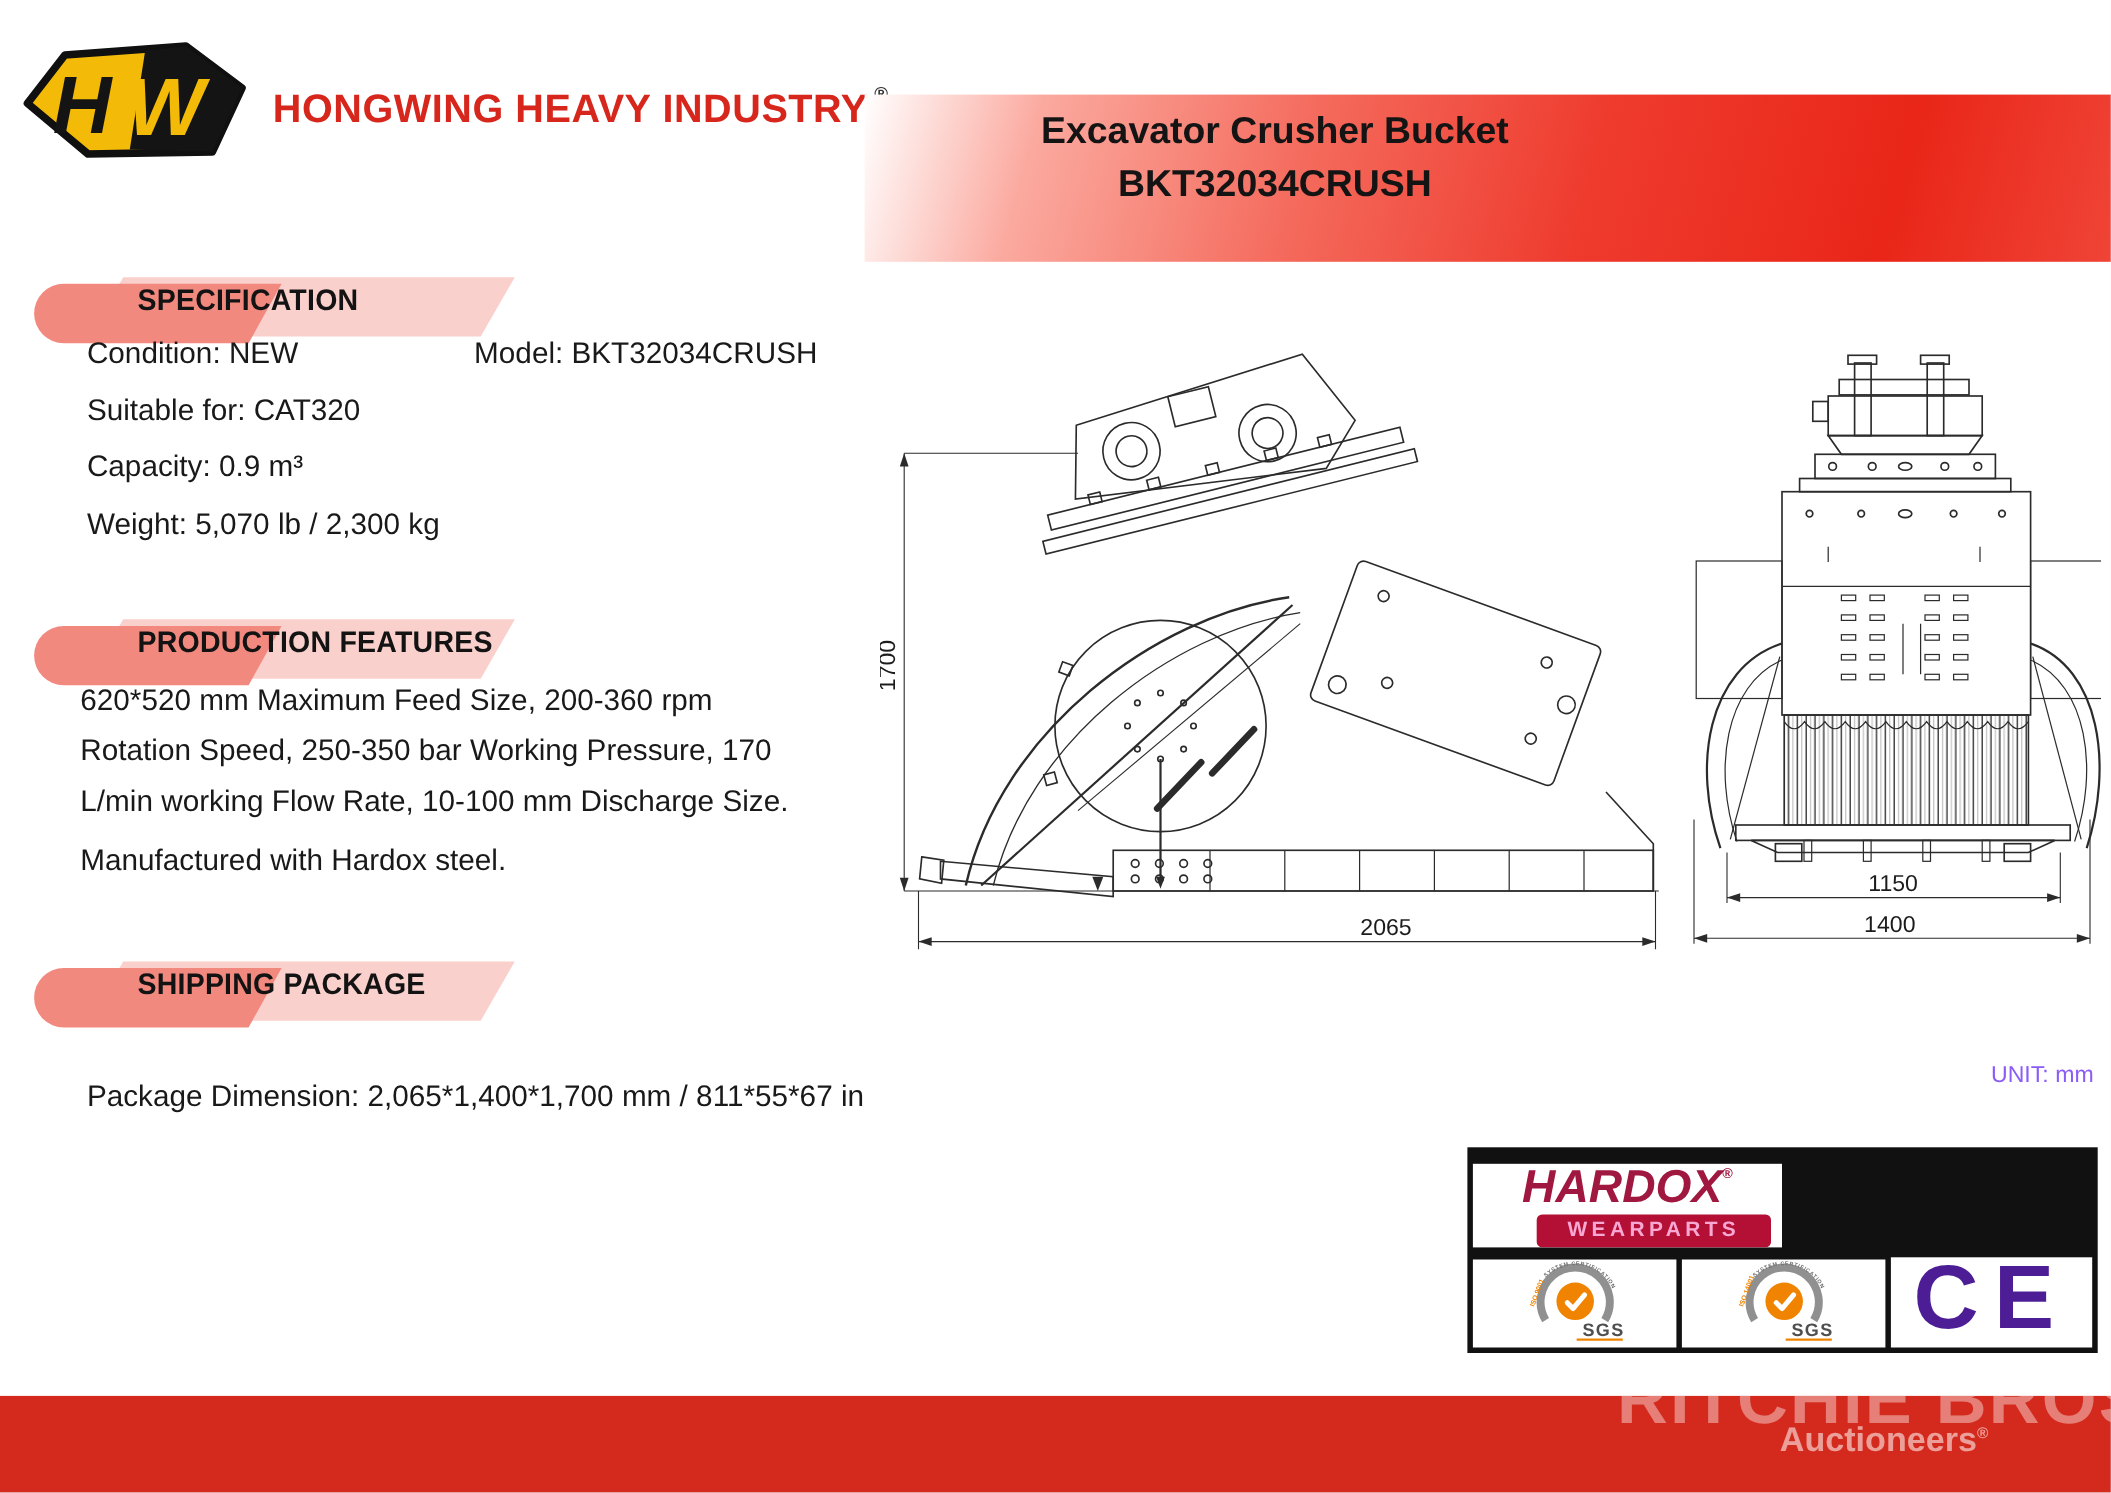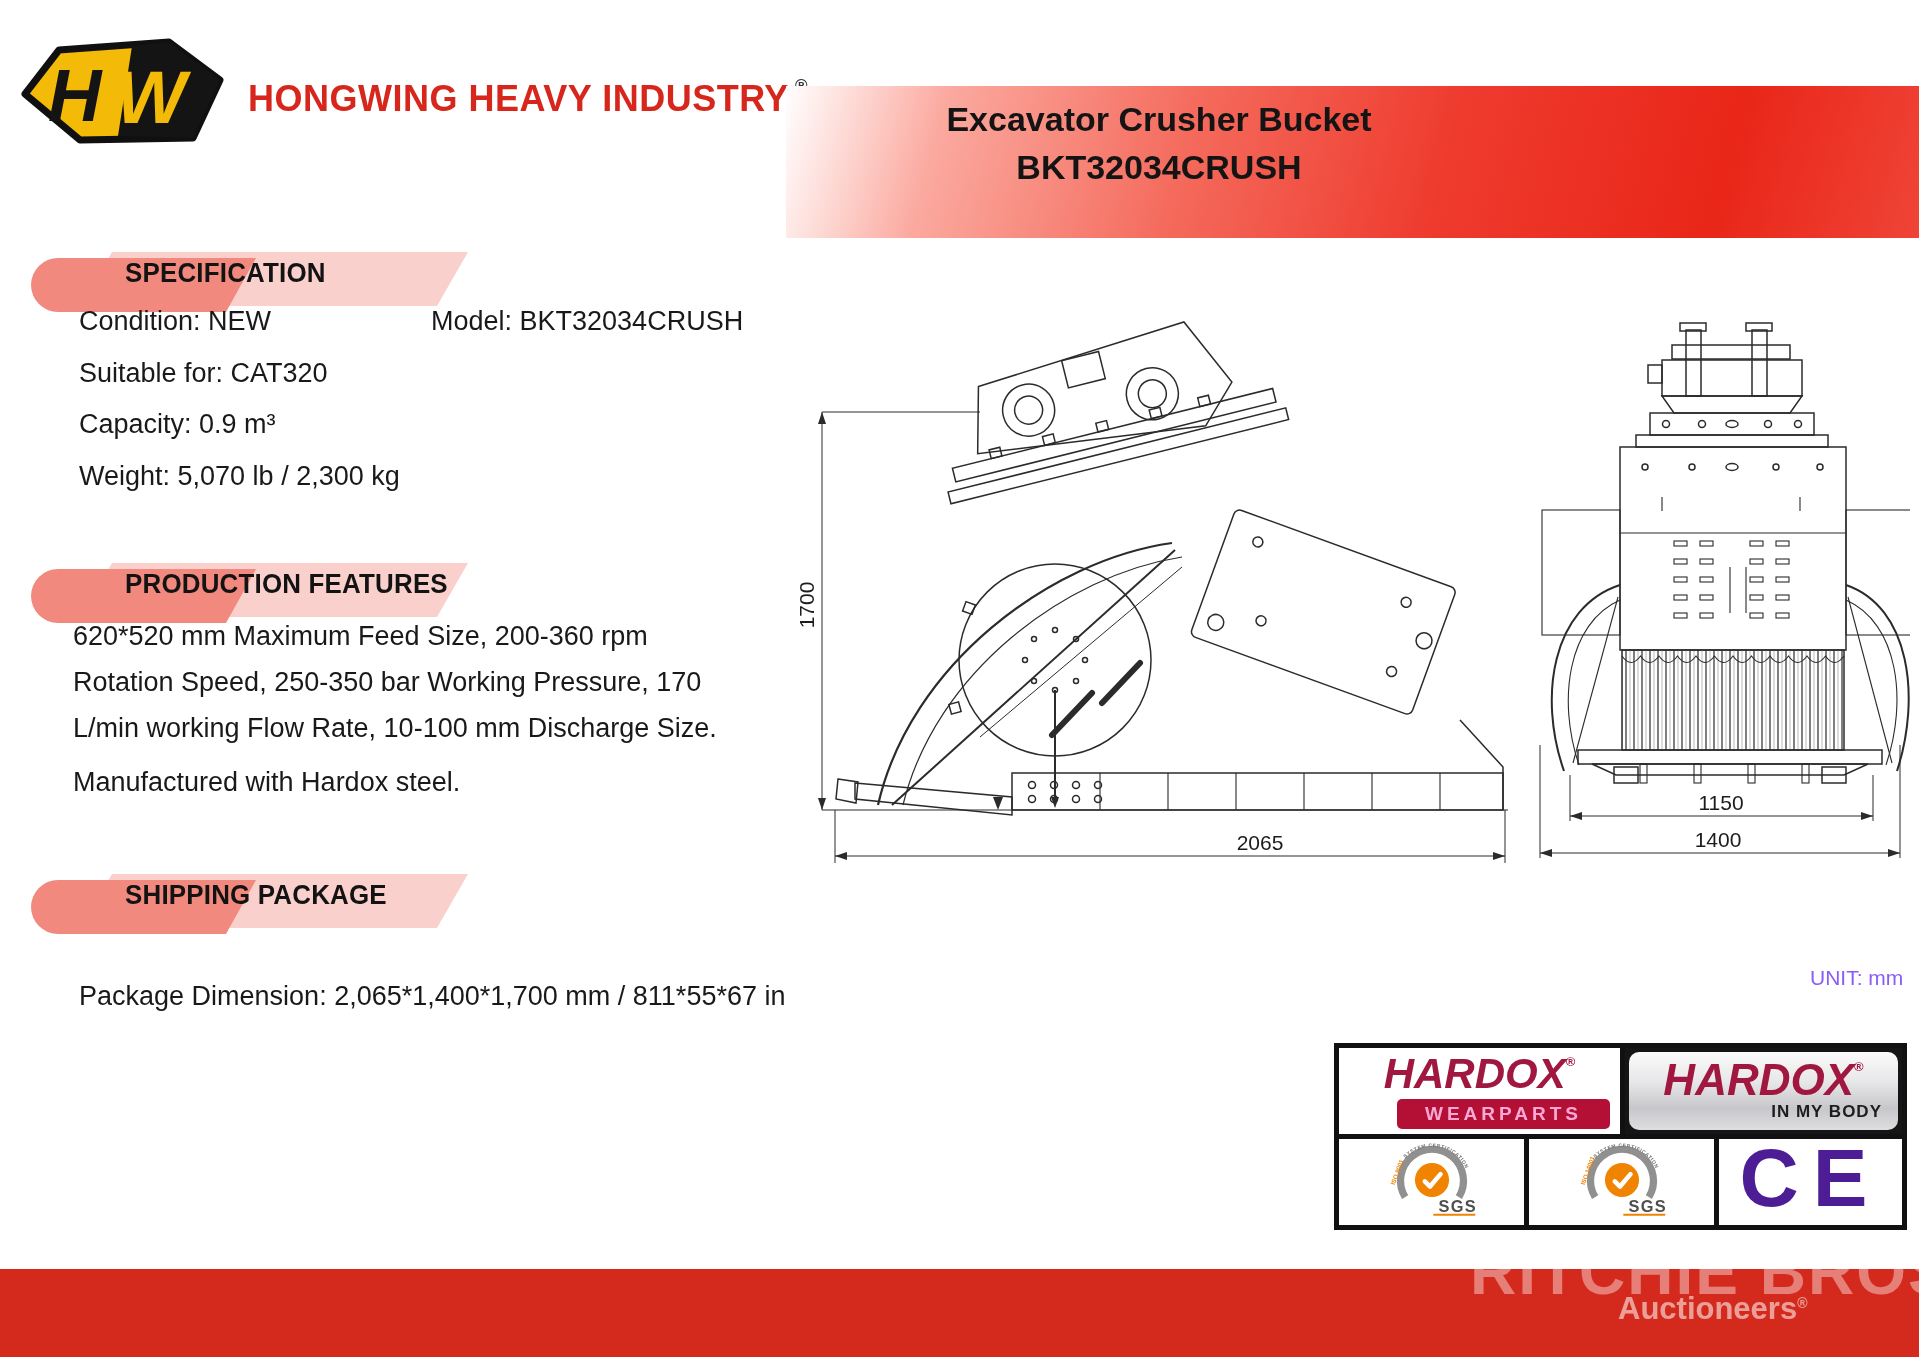--- a/index.html
+++ b/index.html
@@ -20,21 +20,21 @@
   
   .footer-bar{left:0;top:1269px;width:1919px;height:88px;background:#d42a1d;overflow:hidden;}
   .wm-main{position:absolute;left:370px;top:-34px;font-size:64px;font-weight:800;letter-spacing:2px;
            color:rgba(255,255,255,.40);white-space:nowrap;}
   .wm-sub{position:absolute;left:518px;top:22px;font-size:31px;font-weight:700;color:rgba(255,255,255,.55);}
   .wm-sub sup{font-size:14px;}
   .wm-wrap{position:absolute;left:1100px;top:0;width:819px;height:88px;overflow:hidden;}
   
   .certbox{left:1334px;top:1043px;width:573px;height:187px;background:#111;padding:5px;box-sizing:border-box;
            display:flex;flex-direction:column;gap:5px;}
-  .certrow{display:flex;gap:5px;flex:1;}
+  .certrow{display:flex;gap:5px;flex:1;align-items:flex-end;}
   .cell{background:#fff;position:relative;overflow:hidden;}
   .c-wearparts{width:281px;display:flex;flex-direction:column;align-items:center;justify-content:center;}
   .c-inmybody{flex:1;background:#151515;}
   .metal{position:absolute;inset:4px;border-radius:10px;
          background:linear-gradient(180deg,#fbfbfb,#e6e6e8 40%,#c7c7cb 72%,#dedee0);}
   .hx{font-size:42px;font-weight:900;font-style:italic;color:#a01740;letter-spacing:0;line-height:1;}
   .hx sup{font-size:13px;vertical-align:22px;font-style:normal;}
   .hx2{position:absolute;left:0;right:0;top:6px;text-align:center;font-size:44px;font-weight:900;
        font-style:italic;color:#a01740;line-height:1;}
   .hx2 sup{font-size:13px;vertical-align:24px;font-style:normal;}

